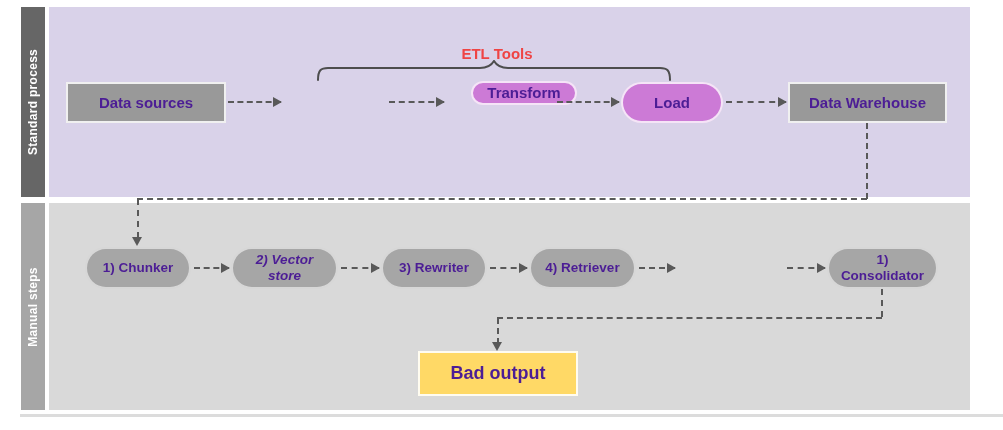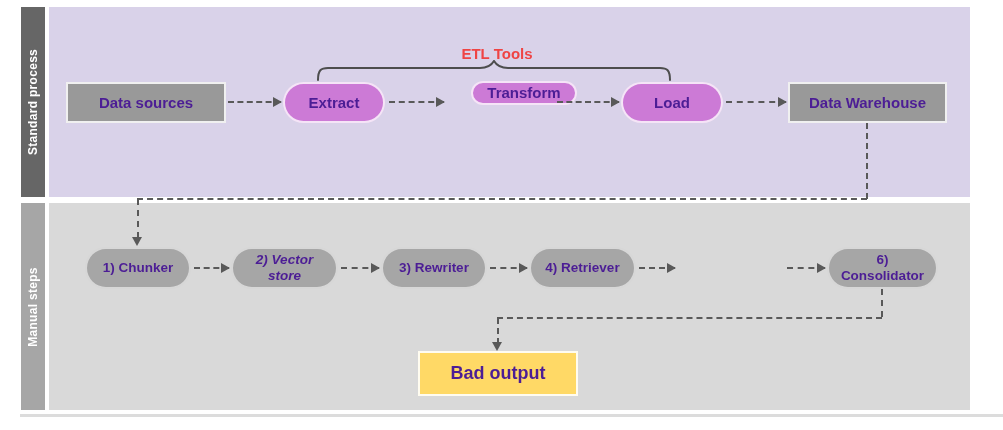--- a/index.html
+++ b/index.html
@@ -116,40 +116,39 @@
     <span>Manual steps</span>
   </div>
   <div class="bottom-divider"></div>
 
   <div class="etl-label">ETL Tools</div>
   <svg class="brace" width="356" height="22" viewBox="0 0 356 22">
     <path d="M2,20 C2,10 5,8 12,8 L164,8 C171,8 175,6 178,1 C181,6 185,8 192,8 L344,8 C351,8 354,10 354,20" fill="none" stroke="#4d4d4d" stroke-width="2" stroke-linecap="round"></path>
   </svg>
 
   <div class="node rect-node n-data-sources">Data sources</div>
-  <div class="node pink-pill n-extract">Extract</div>
   <div class="node pink-pill n-transform">Transform</div>
   <div class="node pink-pill n-load">Load</div>
   <div class="node rect-node n-data-warehouse">Data Warehouse</div>
 
   <div class="harrow a1"></div>
   <div class="harrow a2"></div>
   <div class="harrow a3"></div>
   <div class="harrow a4"></div>
 
   <div class="vdash c1-v1"></div>
   <div class="hdash c1-h"></div>
   <div class="vdash c1-v2"></div>
   <div class="down-head c1-head"></div>
 
   <div class="node gray-pill n-chunker">1) Chunker</div>
   <div class="node gray-pill n-vector-store">2) Vector store</div>
   <div class="node gray-pill n-rewriter">3) Rewriter</div>
   <div class="node gray-pill n-retriever">4) Retriever</div>
-  <div class="node gray-pill n-consolidator">6) Consolidator</div>
+  <div class="node gray-pill n-consolidator">1) Consolidator</div>
 
   <div class="harrow b1"></div>
   <div class="harrow b2"></div>
   <div class="harrow b3"></div>
   <div class="harrow b4"></div>
   <div class="harrow b5"></div>
 
   <div class="vdash c2-v1"></div>
   <div class="hdash c2-h"></div>
   <div class="vdash c2-v2"></div>

